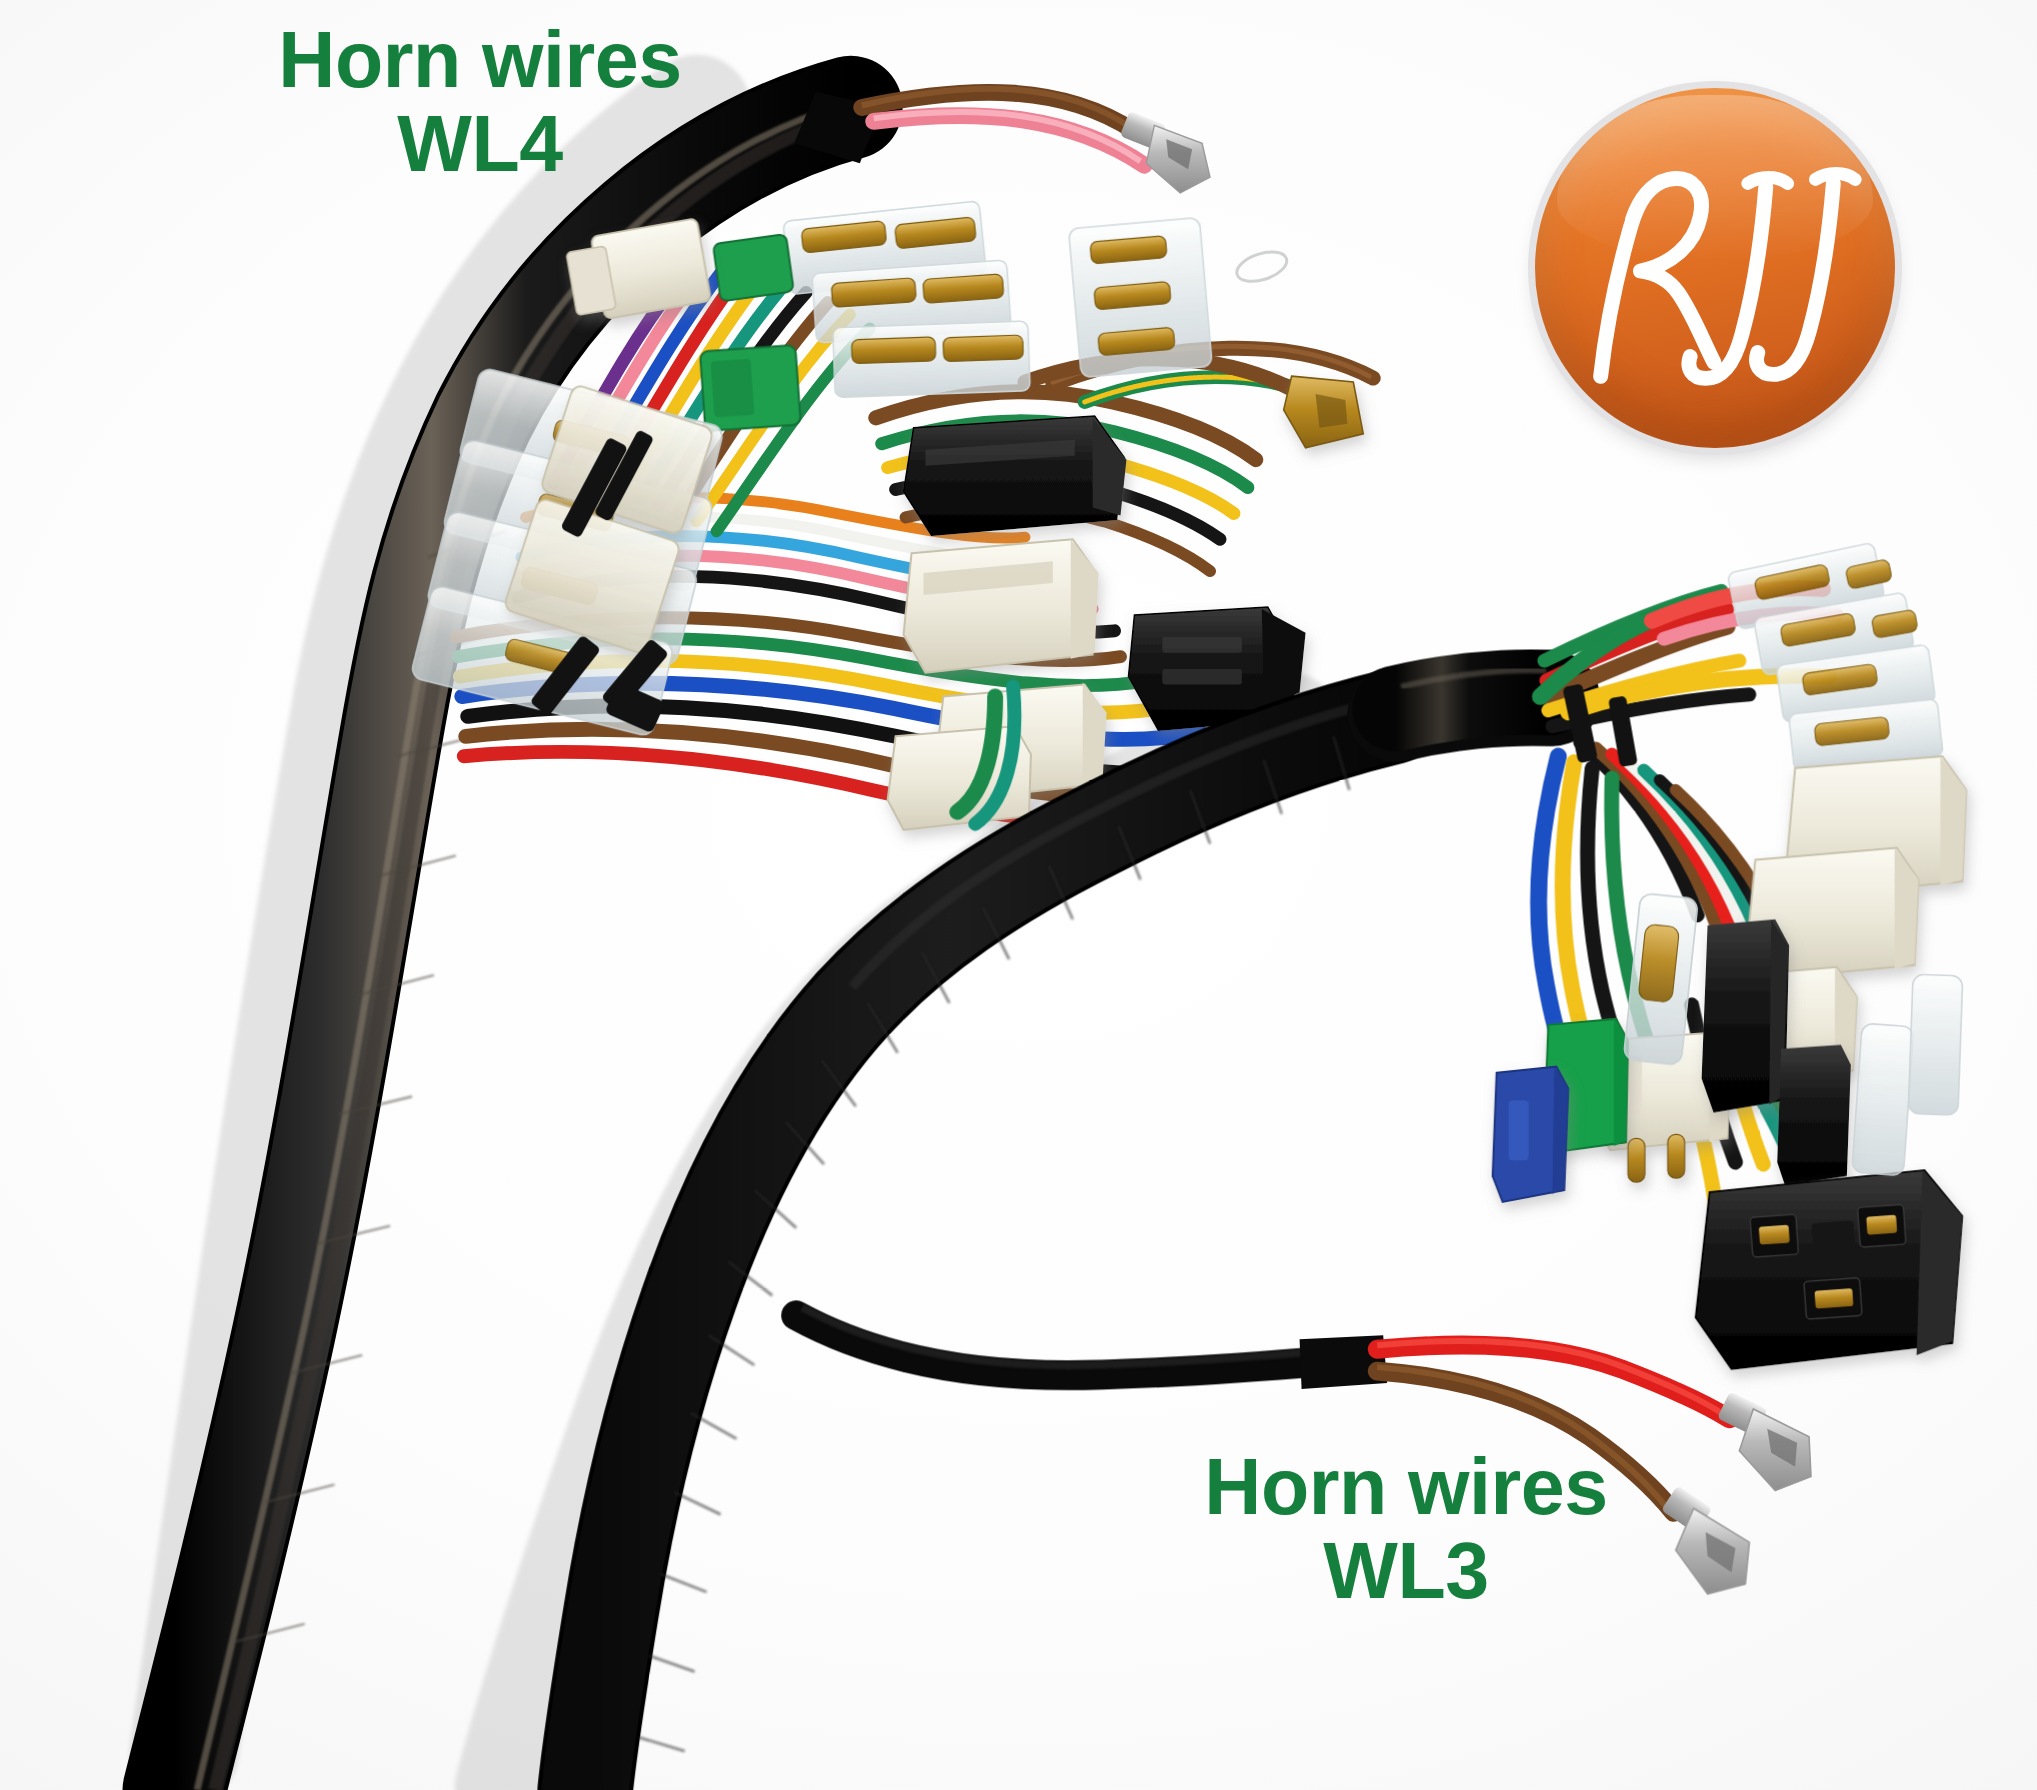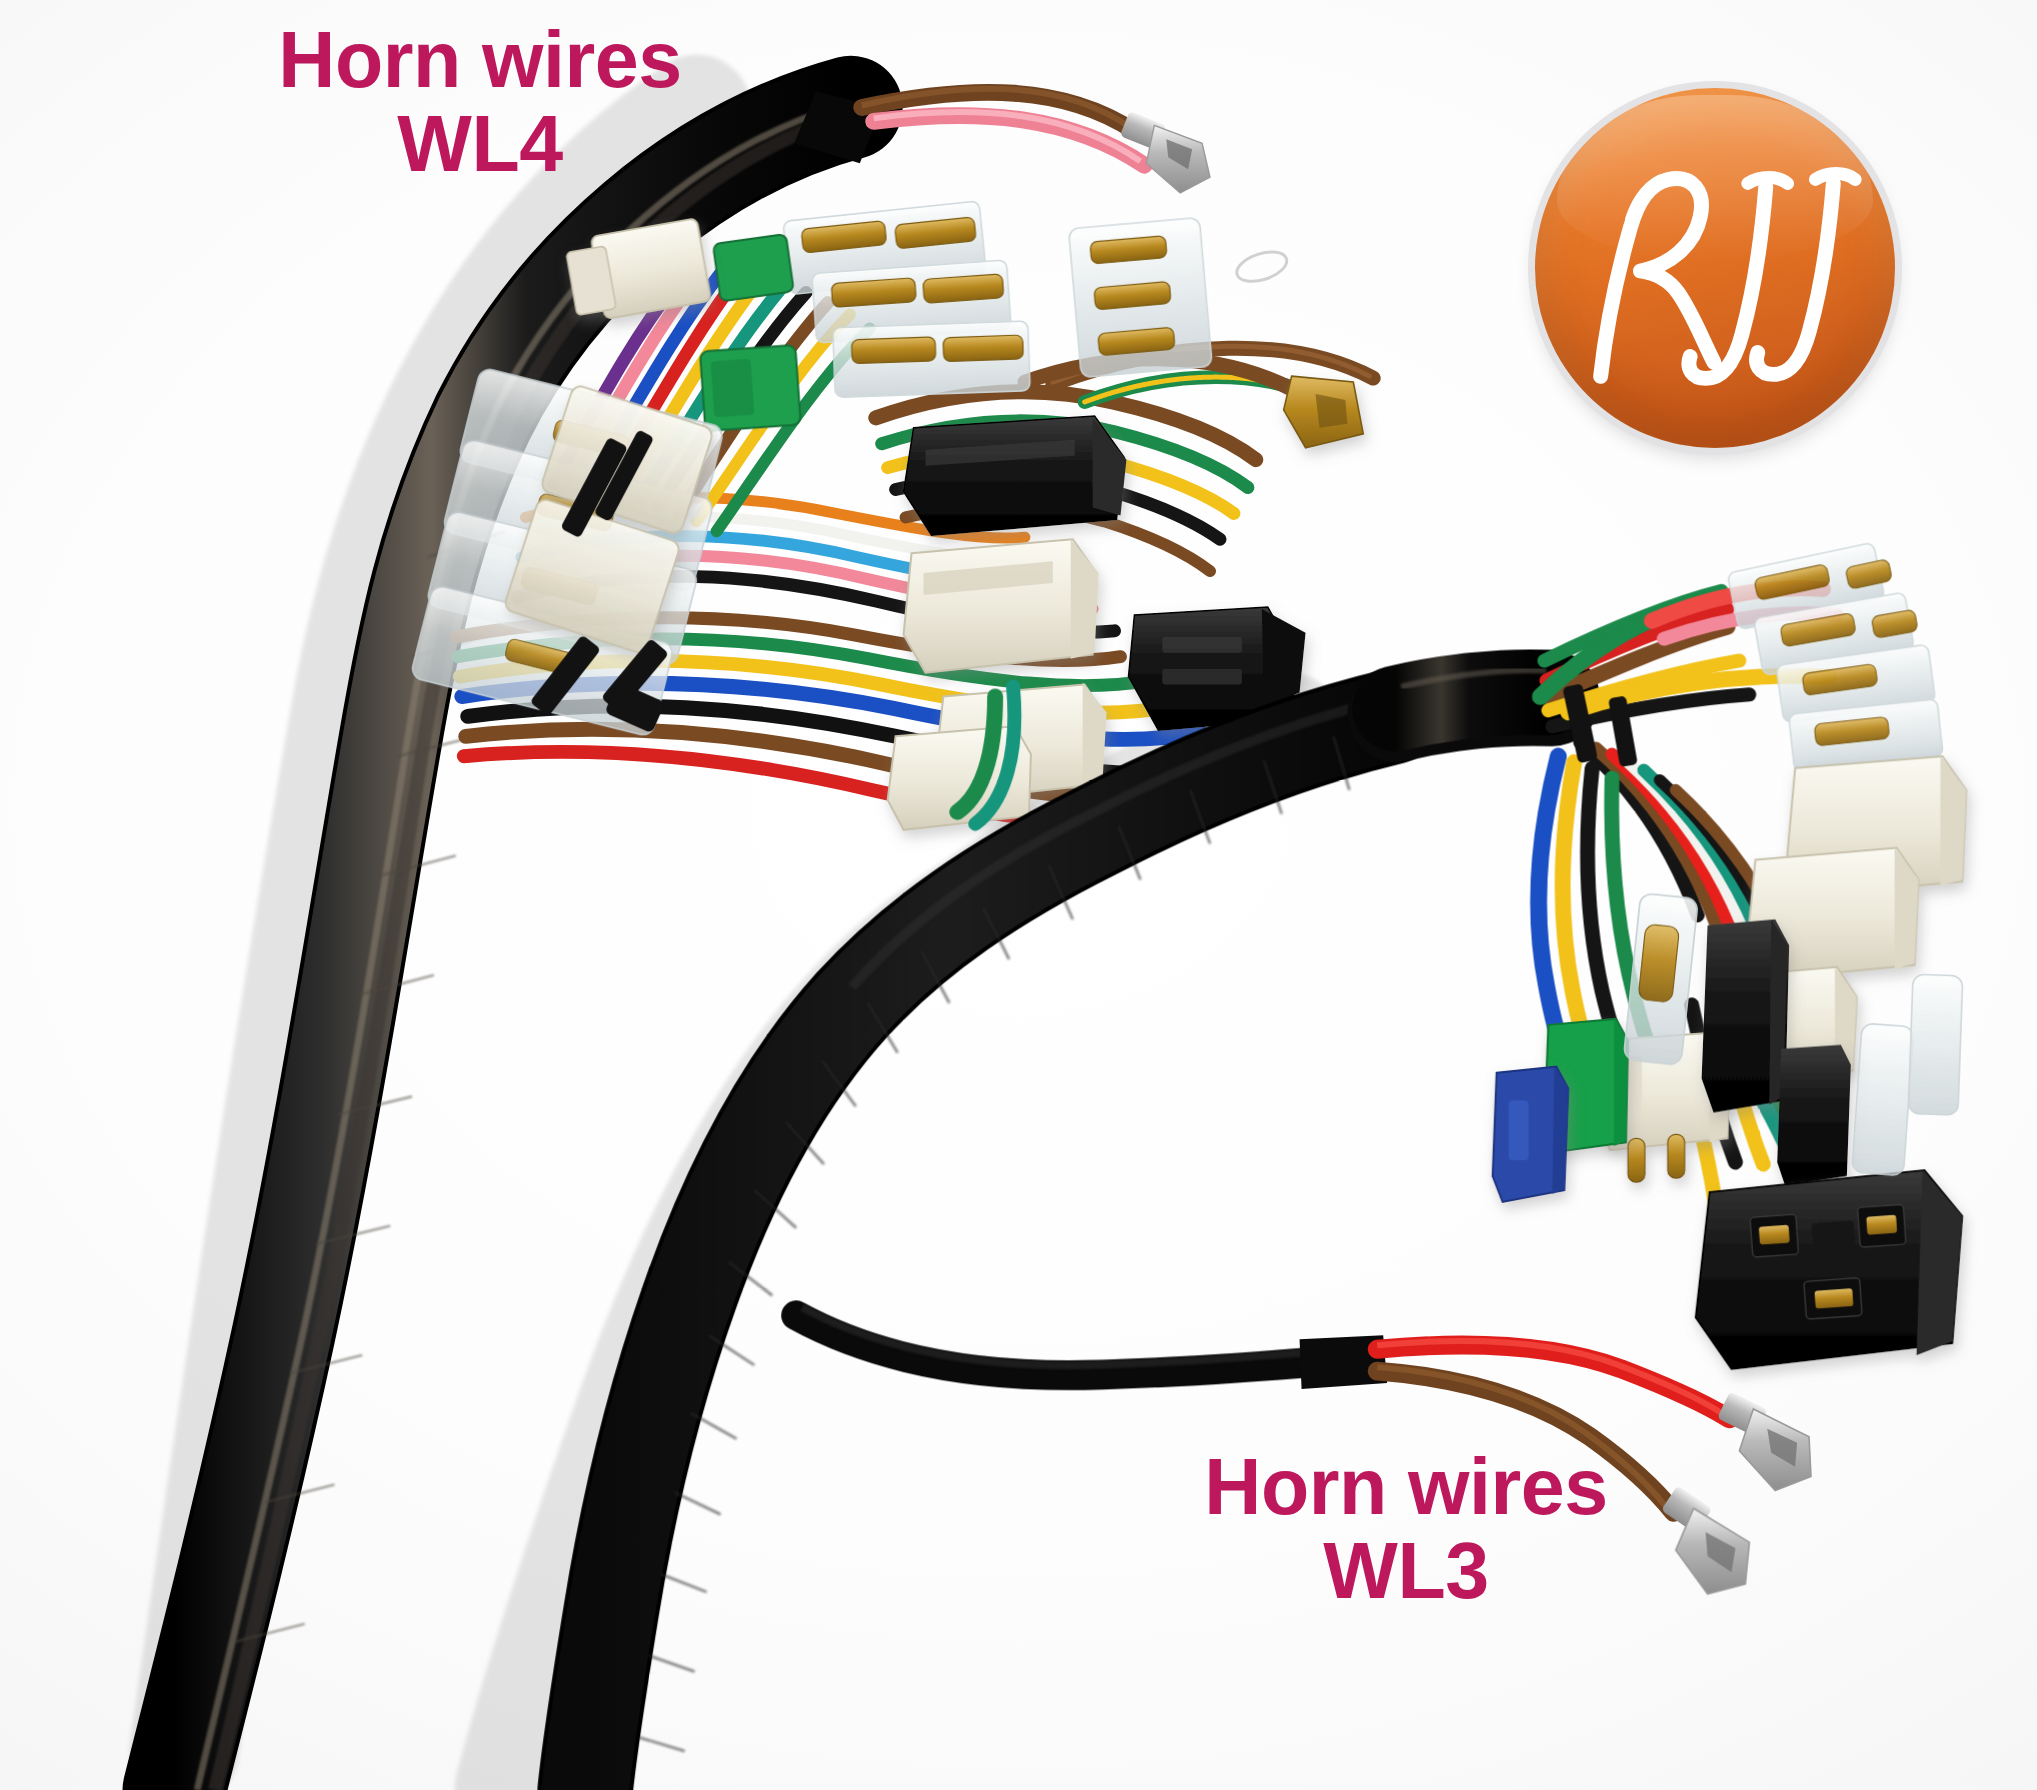--- a/index.html
+++ b/index.html
@@ -13,21 +13,21 @@
     font-family:"Liberation Sans", sans-serif;
   }
 
   
   .photo-bg{position:absolute;inset:0;background:
       radial-gradient(ellipse 80% 70% at 50% 45%, #ffffff 0%, #fdfdfd 60%, #f6f6f6 100%);}
 
   
   .label{
     position:absolute;
-    color:#be185d;
+    color:#15803d;
     font-weight:bold;
     line-height:1.06;
     text-align:center;
     letter-spacing:-0.5px;
     white-space:pre-line;
     font-family:"Liberation Sans", sans-serif;
   }
   #label-wl4{left:251px;top:18px;width:458px;font-size:79px;}
   #label-wl3{left:1172px;top:1445px;width:468px;font-size:79px;}
 

